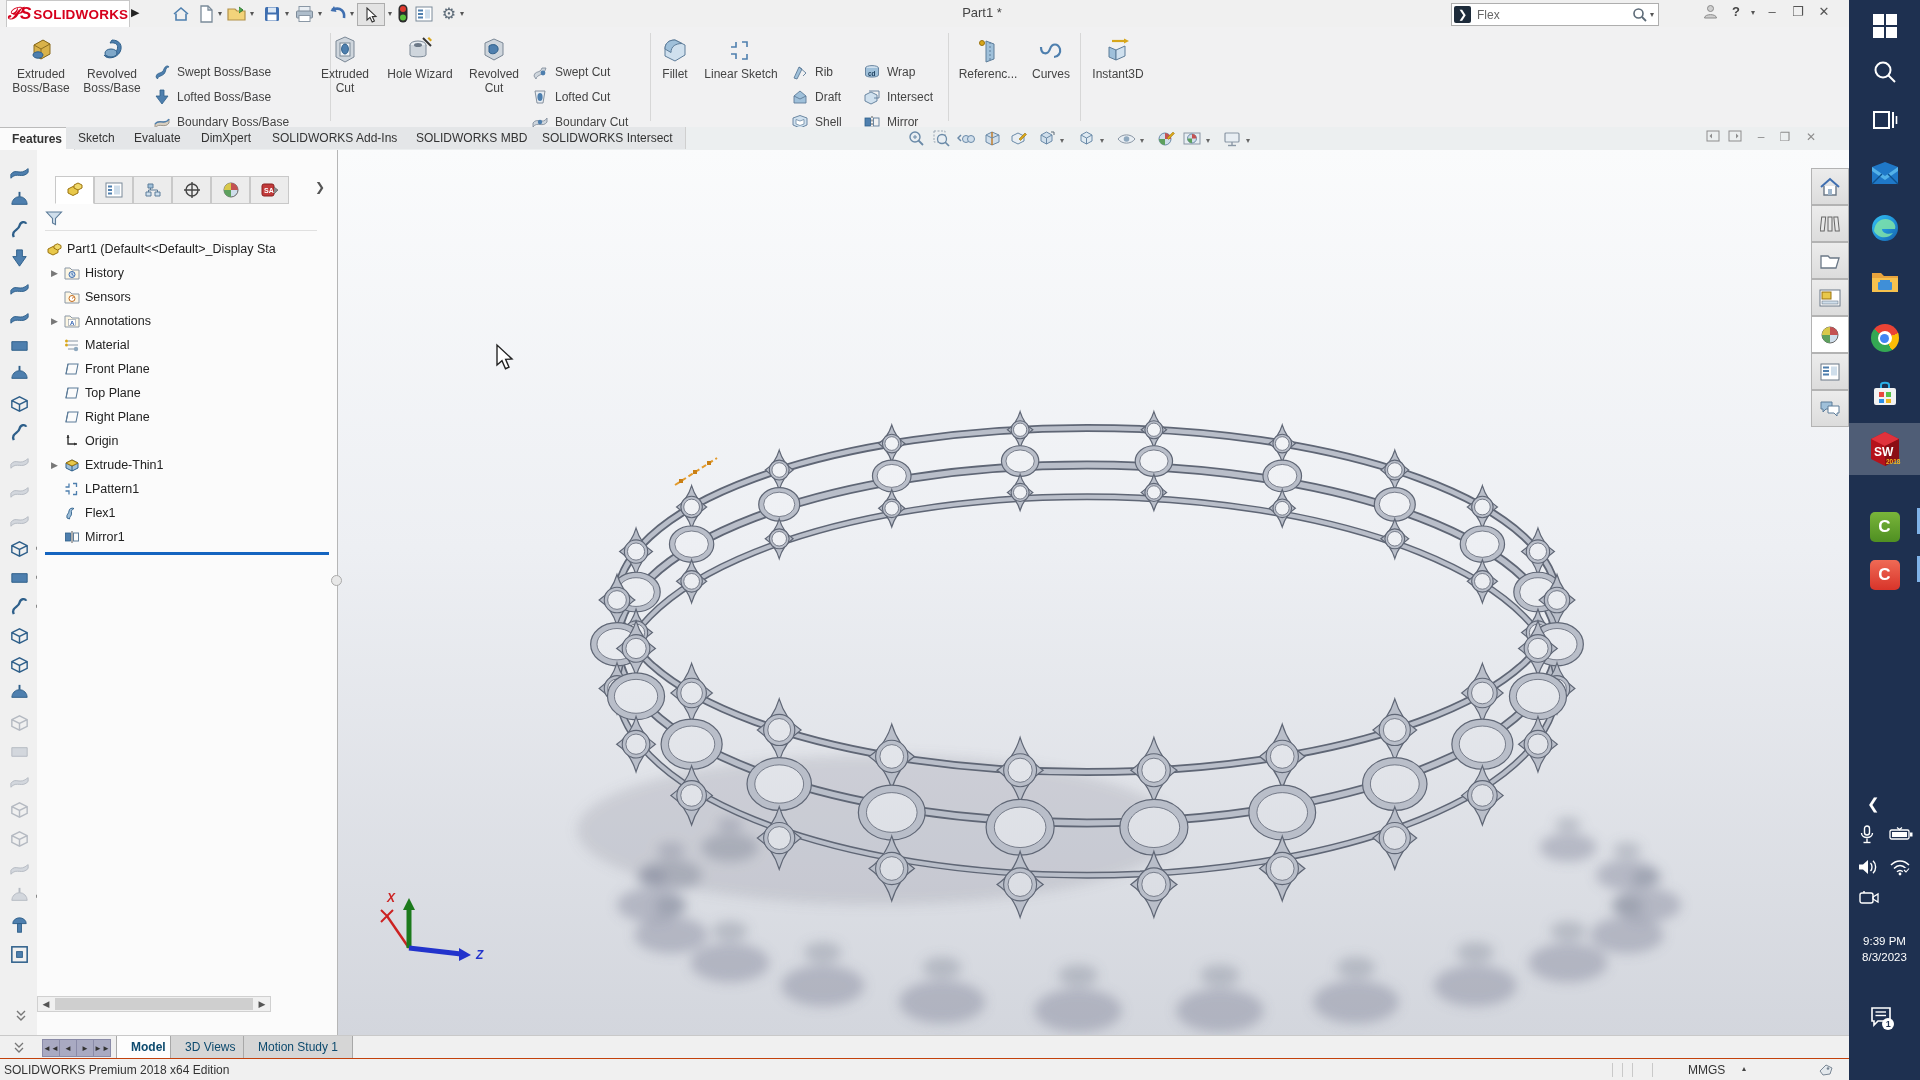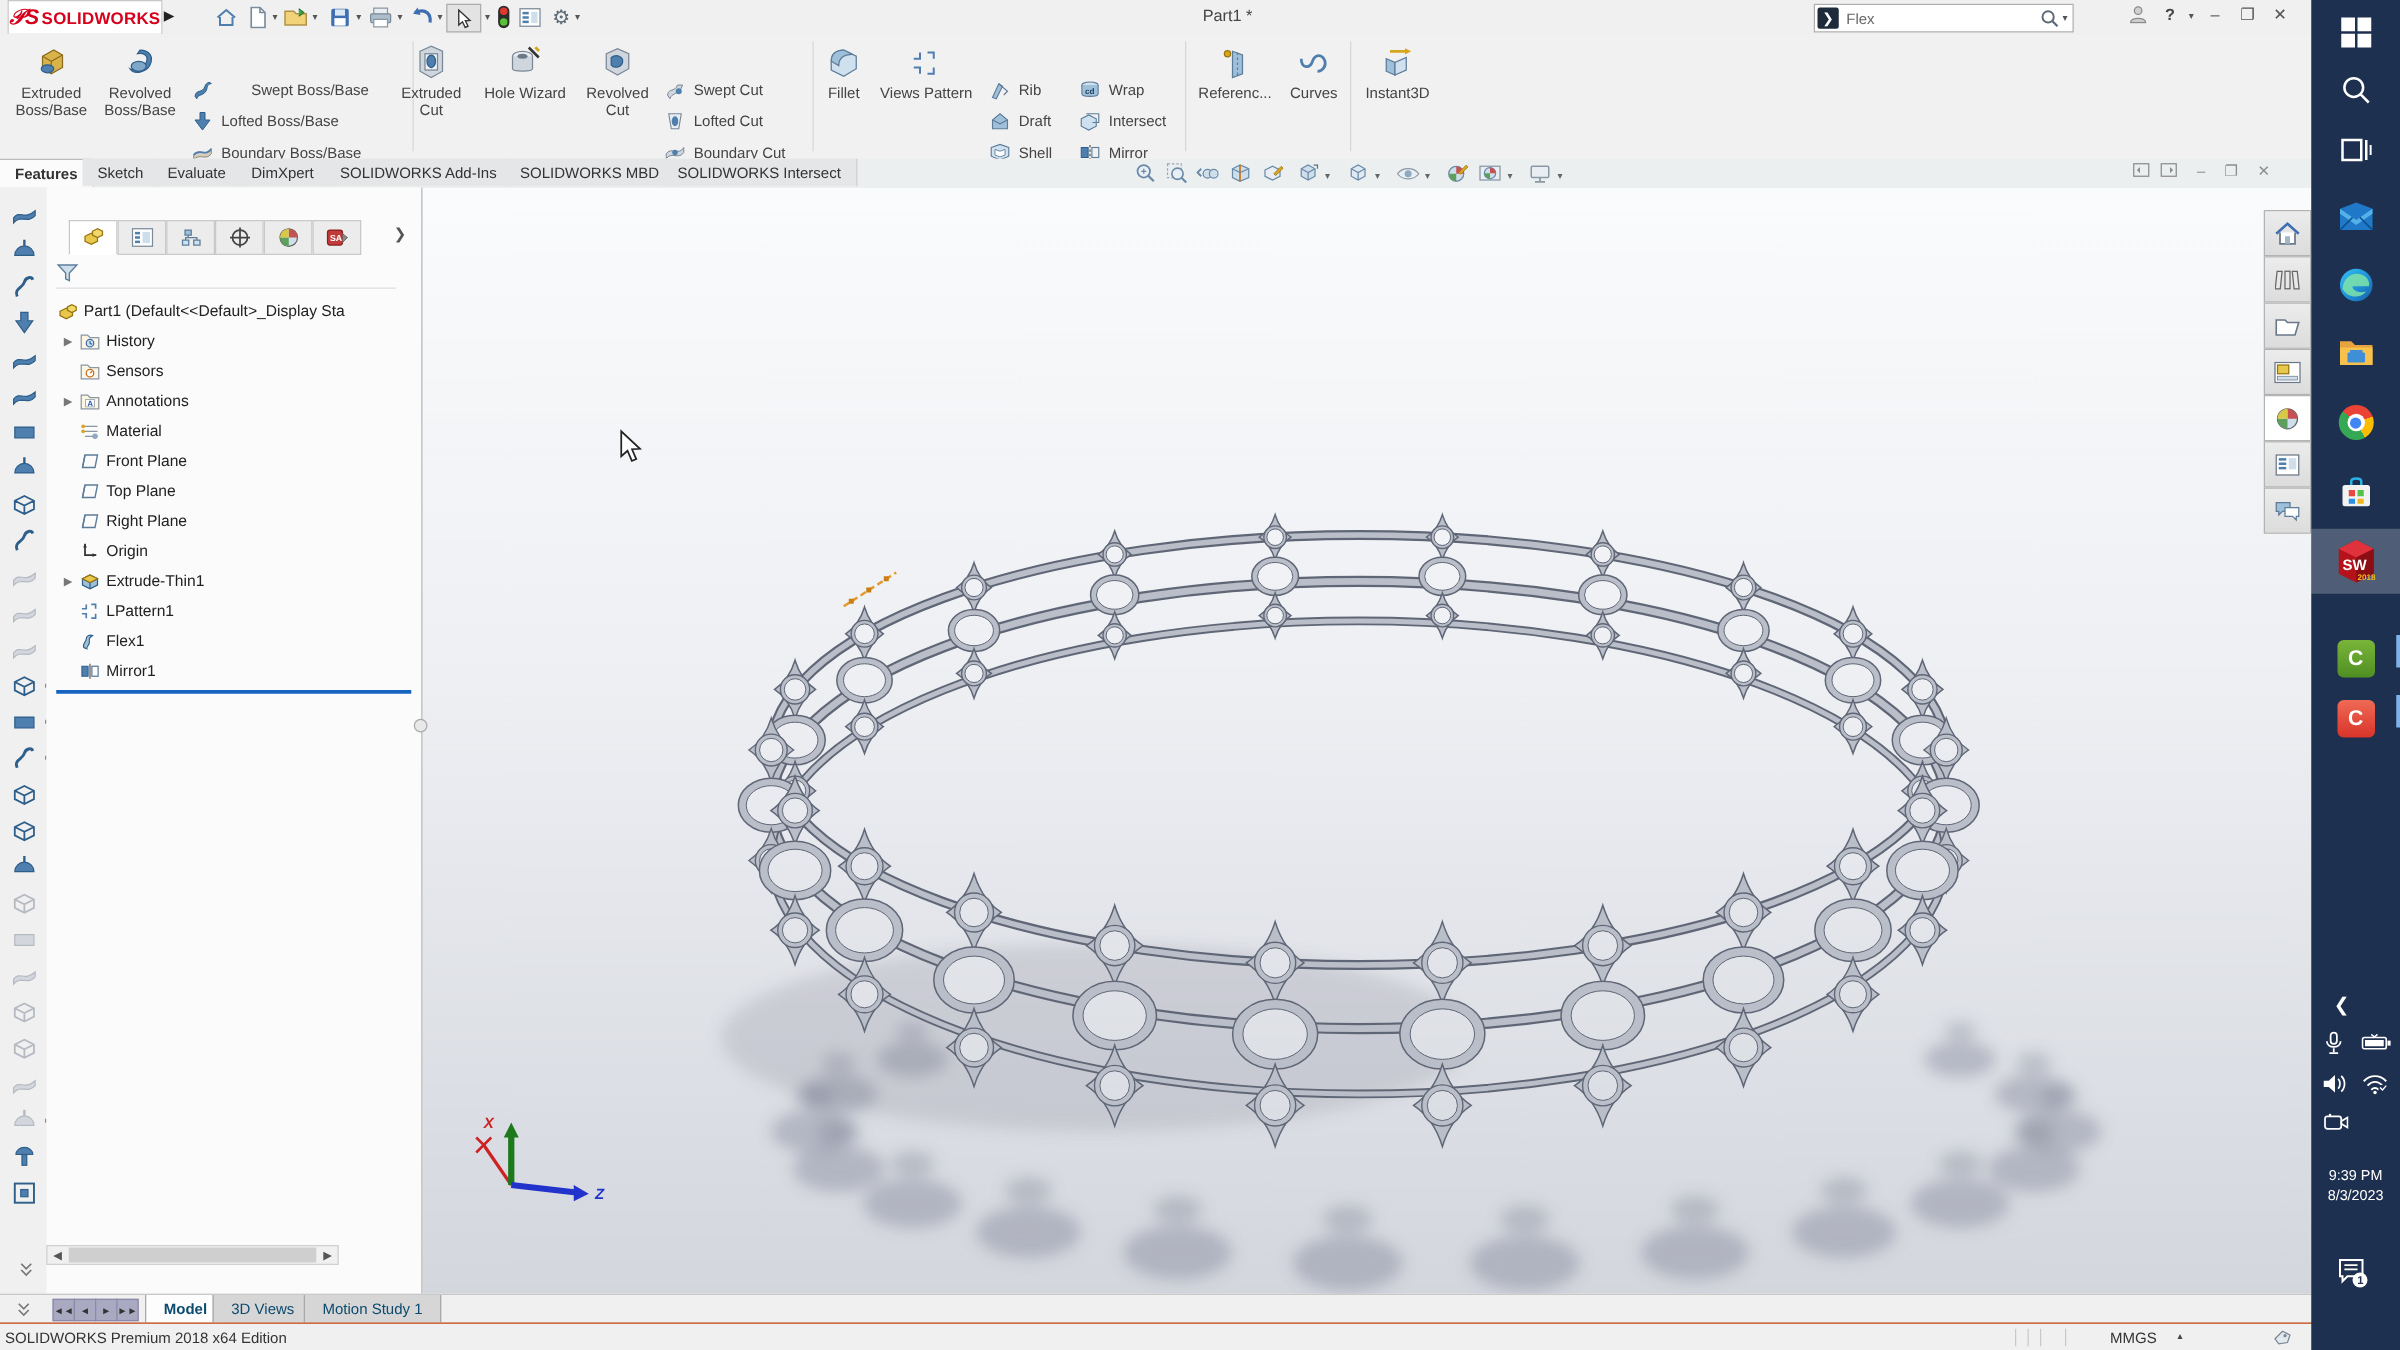--- a/index.html
+++ b/index.html
@@ -191,21 +191,21 @@
     </div>
     <div class="bigbtn" style="left:80px;width:64px;">
       <div class="bicon">
         <svg width="28" height="28" viewBox="0 0 28 28">
             <path d="M14 3 C22 3 25 9 22 15 C19 21 9 23 6 18 C10 20 17 18 19 13 C21 8 18 5 12 6 Z" fill="#4e7fae" stroke="#2e5f8a"></path>
             <ellipse cx="13" cy="16" rx="6" ry="4" fill="#7fa8c9" stroke="#2e5f8a"></ellipse>
           </svg>
       </div>
       <div><span>Revolved</span><br><span>Boss/Base</span></div>
     </div>
-    <div class="stackbtn" style="left:152px;top:33px;gap:24px;">
+    <div class="stackbtn" style="left:152px;top:33px;">
       <span class="sicon">
           <svg width="18" height="18" viewBox="0 0 18 18">
             <path d="M3 14 C4 8 9 12 11 6 C12 3 15 2 16 4 C14 4 13 5 12.5 8 C11 14 5 12 4.5 16 Z" fill="#4e7fae" stroke="#2e5f8a" stroke-width=".8"></path>
           </svg>
         </span>
       <span>Swept Boss/Base</span>
     </div>
     <div class="stackbtn" style="left:152px;top:58px;">
       <span class="sicon">
           <svg width="16" height="18" viewBox="0 0 16 18">
@@ -301,21 +301,21 @@
       <div class="bicon">
         <svg width="26" height="26" viewBox="0 0 26 26">
             <g fill="none" stroke="#4e7fae" stroke-width="1.6">
               <path d="M3 8 H8 V3"></path>
               <path d="M14 3 H19 V8"></path>
               <path d="M3 15 H8 V20"></path>
               <path d="M14 20 H19 V15"></path>
             </g>
           </svg>
       </div>
-      <div><span>Views Pattern</span></div>
+      <div><span>Linear Sketch</span></div>
     </div>
     <div class="rib-caret" style="left:737px;top:100px;">▾</div>
     <div class="stackbtn" style="left:790px;top:33px;">
       <span class="sicon">
           <svg width="18" height="18" viewBox="0 0 18 18">
             <path d="M3 15 L8 4 L11 6 L6 16 Z" fill="#9fc0da" stroke="#5d7c99" stroke-width=".9"></path>
             <path d="M8 4 L15 10 L12 13" fill="none" stroke="#5d7c99" stroke-width=".9"></path>
           </svg>
         </span>
       <span>Rib</span>

